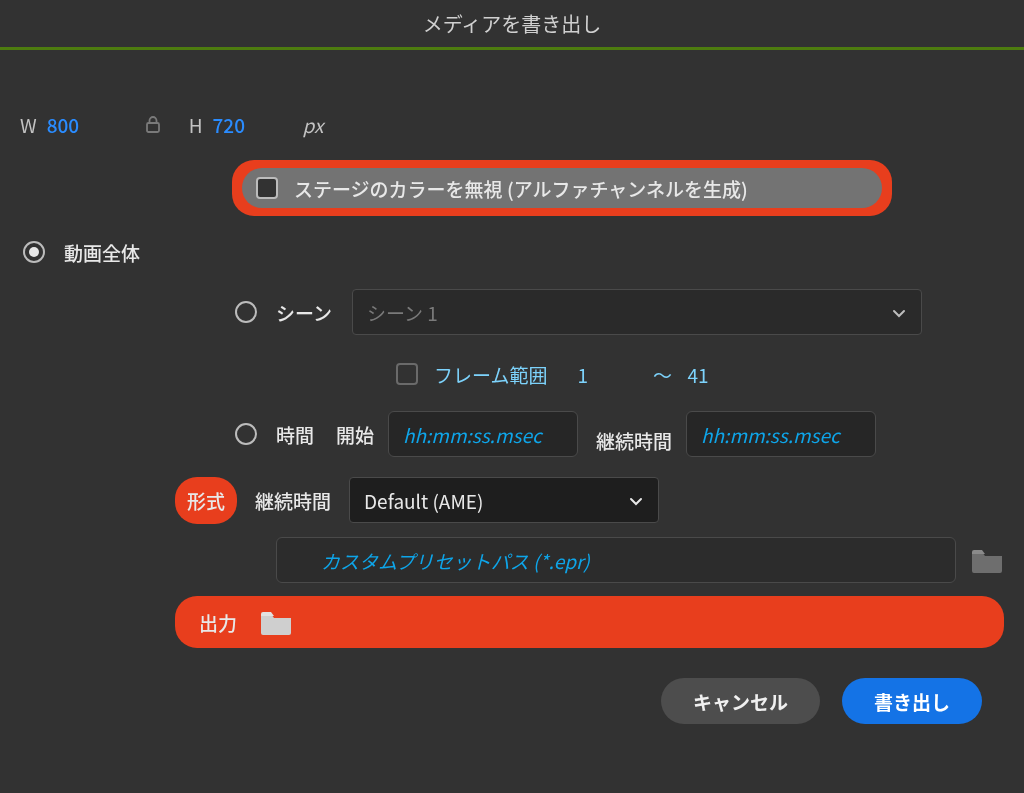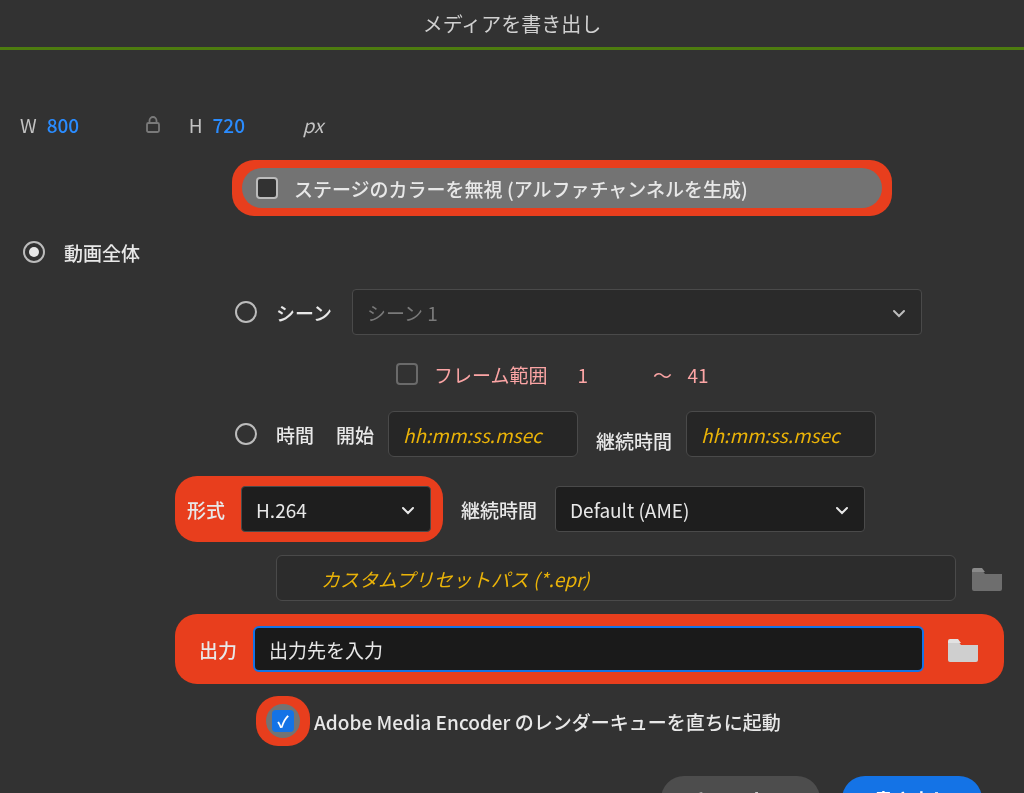--- a/index.html
+++ b/index.html
@@ -70,21 +70,21 @@
     width:22px; height:22px;
     border:2px solid #bcbcbc;
     border-radius:50%;
     display:inline-flex;
     align-items:center; justify-content:center;
     margin-right: 16px;
     flex-shrink:0;
   }
   .radio.sel::after { content:""; width:10px; height:10px; background:#e8e8e8; border-radius:50%; }
   .opt-text { color:#e8e8e8; font-weight:500; }
-  .disabled-text { color:#fca5a5; }
+  .disabled-text { color:#7dd3fc; }
   .select-box {
     background:#2a2a2a;
     border:1px solid #4a4a4a;
     border-radius:4px;
     height:46px;
     display:flex;
     align-items:center;
     padding: 0 14px;
     color:#7a7a7a;
     justify-content:space-between;
@@ -92,21 +92,21 @@
   .select-box.active { color:#e8e8e8; background:#1e1e1e; }
   .chev { color:#bdbdbd; }
   .input-box {
     background:#262626;
     border:1px solid #4a4a4a;
     border-radius:6px;
     height:46px;
     display:flex;
     align-items:center;
     padding: 0 14px;
-    color:#eab308;
+    color:#0ea5e9;
     font-style: italic;
   }
   .input-box.readonly { background:#2c2c2c;padding-left:44px;}
   .input-focus { border:2px solid #1473e6; color:#e8e8e8; font-style:normal; background:#1a1a1a;}
   .folder-icon {
     width:34px; height:28px;
     display:inline-block;
     margin-left: 14px;
   }
   .btn {
@@ -199,28 +199,20 @@
     <div class="input-box" style="width:190px">
       <span>hh:mm:ss.msec</span>
     </div>
   </div>
 
   <div class="row" style="margin-top:18px">
     <div style="width:155px"></div>
     <div class="hl" style="padding:10px 12px">
       <div style="display:flex;align-items:center;gap:16px">
         <span class="opt-text">形式</span>
-        <div class="select-box active" style="width:190px">
-          <span>H.264</span>
-          <span class="chev">
-            <svg width="16" height="16" viewBox="0 0 16 16">
-                <path d="M3 6 L8 11 L13 6" stroke="#e8e8e8" stroke-width="2" fill="none" stroke-linecap="round"></path>
-              </svg>
-          </span>
-        </div>
       </div>
     </div>
     <span class="opt-text" style="margin:0 18px">継続時間</span>
     <div class="select-box active" style="flex:1;max-width:310px">
       <span>Default (AME)</span>
       <span class="chev">
         <svg width="16" height="16" viewBox="0 0 16 16">
             <path d="M3 6 L8 11 L13 6" stroke="#e8e8e8" stroke-width="2" fill="none" stroke-linecap="round"></path>
           </svg>
       </span>
@@ -239,42 +231,29 @@
           <path d="M2 6 a2 2 0 0 1 2 -2 h8 l3 4 H2 Z" fill="#8a8a8a"></path>
         </svg>
     </span>
   </div>
 
   <div class="row" style="margin-top:6px">
     <div style="width:155px"></div>
     <div class="hl" style="flex:1;max-width:852px;padding:12px 24px">
       <div style="display:flex;align-items:center;width:100%;gap:16px">
         <span class="opt-text">出力</span>
-        <div class="input-box input-focus" style="flex:1">
-          <span>出力先を入力</span>
-        </div>
         <span class="folder-icon" style="margin-left:6px">
           <svg width="34" height="28" viewBox="0 0 34 28">
               <path d="M2 6 h10 l3 4 h17 v15 a2 2 0 0 1 -2 2 H4 a2 2 0 0 1 -2 -2 Z" fill="#cfcfcf"></path>
               <path d="M2 6 a2 2 0 0 1 2 -2 h8 l3 4 H2 Z" fill="#e2e2e2"></path>
             </svg>
         </span>
       </div>
     </div>
   </div>
 
-  <div class="row" style="margin-top:6px">
-    <div class="label-col"></div>
-    <div style="width:24px"></div>
-    <div class="hl" style="padding:8px 10px">
-      <div class="hl-inner" style="padding:4px 6px;min-height:34px">
-        <span class="chk-box checked" style="margin-right:0"></span>
-      </div>
-    </div>
-    <span class="opt-text" style="margin-left:4px">Adobe Media Encoder のレンダーキューを直ちに起動</span>
-  </div>
 
   <div class="buttons">
     <div class="btn btn-sec">キャンセル</div>
     <div class="btn btn-pri">書き出し</div>
   </div>
 
 </div>
 
 </body></html>

